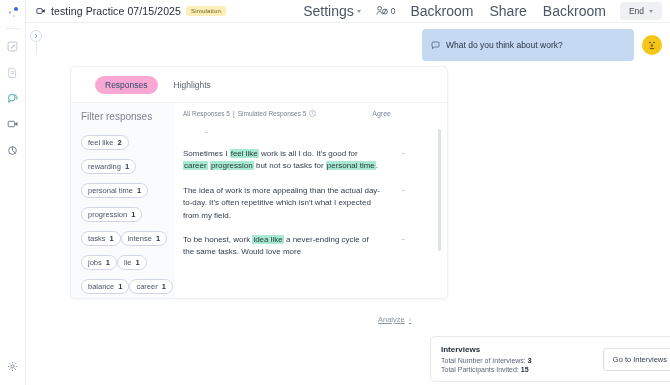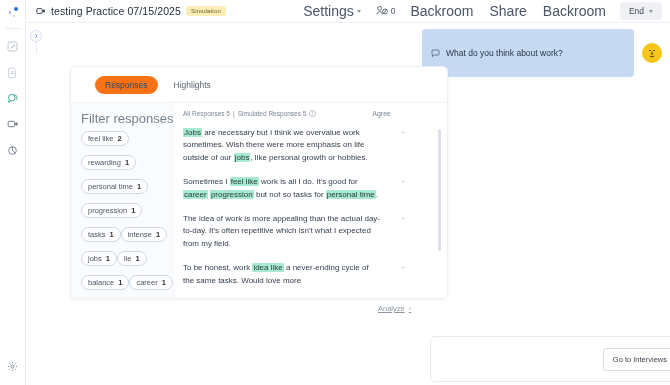--- a/index.html
+++ b/index.html
@@ -80,49 +80,49 @@
     position:absolute; left: 9.5px; top: 42px; width:1px; height: 12px; background:#e6ebf2;
   }
 
   
   .chat-row {
     position: absolute; right: 8px; top: 29px;
     display: flex; align-items: center; gap: 8px;
   }
   .chat-bubble {
     width: 212px; background: #c5d9f2; border-radius: 4px;
-    padding: 15px 9px; display:flex; align-items:center; gap:6px;
+    padding: 7px 9px; display:flex; align-items:center; gap:6px;
   }
   .chat-bubble .q { font-size: 8.5px; color: #2a3647; }
   .avatar {
     width: 20px; height: 20px; border-radius: 50%;
     background: #f5c518; display:flex; align-items:center; justify-content:center;
     flex: 0 0 20px;
   }
 
   
   .card {
     position: absolute; left: 44px; top: 66px;
     width: 378px; height: 233px;
     background: #ffffff; border: 1px solid #edf0f4; border-radius: 5px;
     box-shadow: 0 1px 3px rgba(20,30,50,.05);
     display: flex; flex-direction: column; overflow: hidden;
   }
   .tabs { display:flex; gap: 6px; padding: 9px 12px 8px 24px; }
   .tab { font-size: 8.5px; color: #5b6673; padding: 4px 10px; border-radius: 10px; }
-  .tab.active { background: #f97316; color: #2d4a6b; }
+  .tab.active { background: #f9a8d4; color: #2d4a6b; }
 
   .card-body { flex: 1; display: flex; min-height: 0; border-top: 1px solid #f1f3f6;}
 
   
   .filters {
     width: 104px; flex: 0 0 104px; background: #fafbfc;
     padding: 8px 0 0 10px; overflow: hidden;
   }
-  .filters-title { font-size: 13px; color: #79838f; margin-bottom: 1px; }
+  .filters-title { font-size: 10px; color: #79838f; margin-bottom: 9px; }
   .chip {
     display: inline-flex; align-items: center; gap: 4px;
     border: 1px solid #cfd7e4; border-radius: 9px;
     padding: 2px 6px; margin-bottom: 5px; background:#fff;
     font-size: 7.5px; color: #4b5564; white-space: nowrap;
   }
   .chip b { font-weight: 700; color:#2d3643; }
 
   
   .responses { flex: 1; min-width: 0; position: relative; background:#fff; padding: 7px 0 0 0; }
@@ -146,21 +146,21 @@
   .hl { background: #a9e8d3; color: #24413a; border-radius: 1px; padding: 0 1px; }
   .resp-agree { flex: 1; text-align: left; padding-left: 22px; font-size: 8px; color: #8d97a4; }
 
   .scrollbar {
     position: absolute; right: 6px; top: 26px; width: 3px; height: 182px;
     background: transparent;
   }
   .scrollbar i { display:block; width: 3px; height: 122px; background: #dde2e8; border-radius: 2px; }
 
   .analyze {
-    position: absolute; left: 352px; top: 304px;
+    position: absolute; left: 352px; top: 315px;
     font-size: 7.5px; color: #8d97a4; display:flex; align-items:center; gap:4px;text-decoration:underline;
   }
   .analyze .ar { font-size: 7.5px; color:#aab2bd; }
 
   
   .interviews {
     position: absolute; left: 404px; top: 336px;
     width: 258px; height: 46px;
     border: 1px solid #e6e9ee; border-radius: 5px; background: #fff;
     padding: 6px 10px; display: flex; align-items: center;
@@ -360,21 +360,20 @@
               <span>All Responses 5</span>
               <span>|</span>
               <span>Simulated Responses 5</span>
               <span class="info-i">i</span>
             </div>
             <div class="agree">Agree</div>
           </div>
 
           <div class="resp-list" id="resp-list">
               <div class="resp-row">
-                <div class="resp-text"><span class="hl">Jobs</span><span> are necessary but I think we overvalue work sometimes. Wish there were more emphasis on life outside of our </span><span class="hl">jobs</span><span>, like personal growth or hobbies.</span></div>
                 <div class="resp-agree">-</div>
               </div>
               <div class="resp-row">
                 <div class="resp-text"><span>Sometimes I </span><span class="hl">feel like</span><span> work is all I do. It's good for </span><span class="hl">career</span><span> </span><span class="hl">progression</span><span> but not so tasks for </span><span class="hl">personal time</span><span>.</span></div>
                 <div class="resp-agree">-</div>
               </div>
               <div class="resp-row">
                 <div class="resp-text"><span>The idea of work is more appealing than the actual day-to-day. It's often repetitive which isn't what I expected from my field.</span></div>
                 <div class="resp-agree">-</div>
               </div>
@@ -391,17 +390,28 @@
 
       </div>
     </div>
 
     <div class="analyze">
       <span>Analyze</span>
       <span class="ar">›</span>
     </div>
 
     <div class="interviews">
+      <div class="iv-left">
+        <div class="iv-title">Interviews</div>
+        <div class="iv-line">
+          <span>Total Number of Interviews:</span>
+          <b>3</b>
+        </div>
+        <div class="iv-line">
+          <span>Total Participants Invited:</span>
+          <b>15</b>
+        </div>
+      </div>
       <div class="iv-btn">Go to Interviews</div>
     </div>
 
   </div>
 </div>
 
 </body></html>

